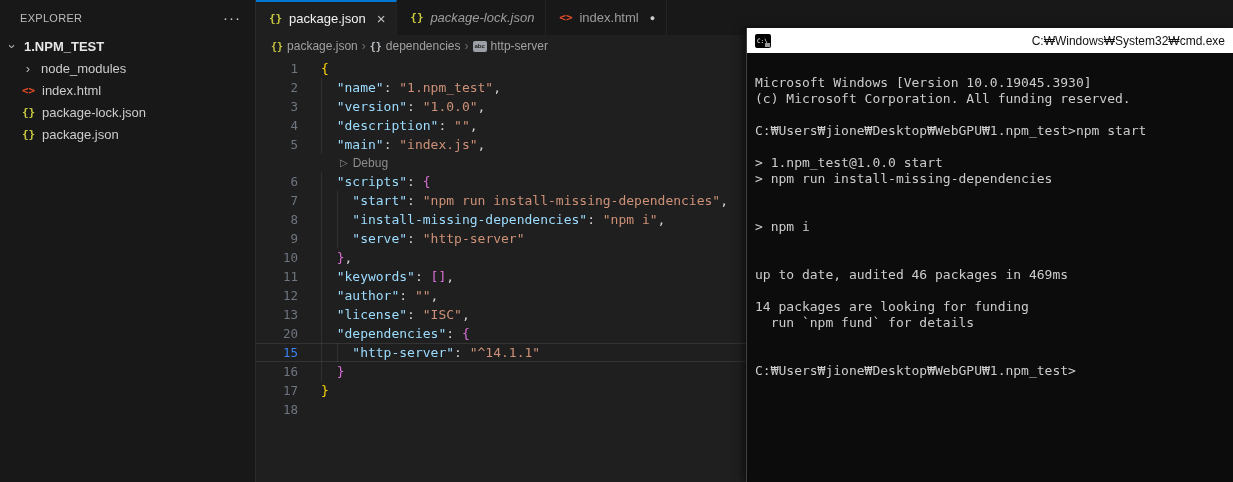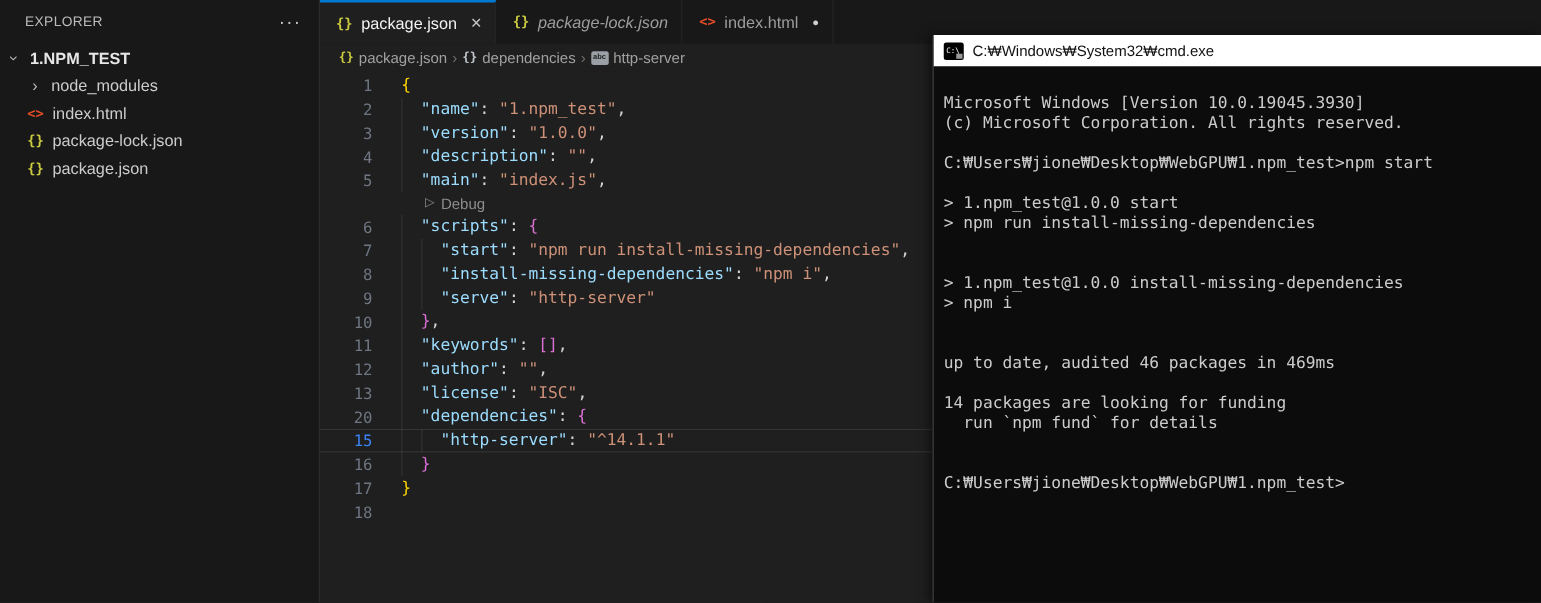--- a/index.html
+++ b/index.html
@@ -59,21 +59,21 @@
   .k { color:#9cdcfe; } .s { color:#ce9178; } .p { color:#d4d4d4; }
   .b1 { color:#ffd700; } .b2 { color:#da70d6; }
   .ind { box-shadow: inset 1px 0 0 rgba(255,255,255,.08); }
   .lens { height:18px; line-height:18px; display:flex; align-items:center; gap:5px; padding-left:84px;
           font-family:"Liberation Sans", sans-serif; font-size:12px; color:#8c8c8c; cursor:pointer; }
   .lens .play { font-size:10px; color:#8c8c8c; }
 
   
   .cmd { position:absolute; left:746px; top:28px; width:487px; height:454px; background:#0c0c0c;
          border-left:1px solid #3f3f3f; box-shadow:-3px 0 8px rgba(0,0,0,.55); }
-  .cmd-title { height:25px; background:#ffffff; display:flex; align-items:center; padding:0 8px; gap:7px; }
+  .cmd-title { height:25px; background:#ffffff; display:flex; align-items:center; padding:0 8px; gap:7px;justify-content:space-between; }
   .cmd-icon { position:relative; width:16px; height:14px; flex:0 0 16px; background:#000; color:#fff;
               border-radius:2px; font-family:"DejaVu Sans Mono", monospace; font-size:6px;
               display:flex; align-items:center; justify-content:flex-start; padding-left:2px; }
   .cmd-icon::after { content:""; position:absolute; right:1px; bottom:1px; width:5px; height:4px;
                      background:#9a9a9a; }
   .cmd-title-text { font-size:12px; color:#111; }
   .cmd-body { padding:22px 0 0 8px; font-family:"DejaVu Sans Mono", monospace; font-size:13px;
               color:#cccccc; cursor:text; }
   .tl { height:16px; line-height:16px; white-space:pre; }
   .green { color:#16c60c; }
@@ -171,29 +171,28 @@
       </div>
   </main>
 
   <section class="cmd">
     <div class="cmd-title">
       <span class="cmd-icon">C:\</span>
       <span class="cmd-title-text">C:₩Windows₩System32₩cmd.exe</span>
     </div>
     <div class="cmd-body" id="cmdbody">
         <div class="tl"><span>Microsoft Windows [Version 10.0.19045.3930]</span></div>
-        <div class="tl"><span>(c) Microsoft Corporation. All rights reserved.</span></div>
+        <div class="tl"><span>(c) Microsoft Corporation. All funding reserved.</span></div>
         <div class="tl"></div>
         <div class="tl"><span>C:₩Users₩jione₩Desktop₩WebGPU₩1.npm_test&gt;npm start</span></div>
         <div class="tl"></div>
         <div class="tl"><span>&gt; 1.npm_test@1.0.0 start</span></div>
         <div class="tl"><span>&gt; npm run install-missing-dependencies</span></div>
         <div class="tl"></div>
         <div class="tl"></div>
-        <div class="tl"><span>&gt; 1.npm_test@1.0.0 install-missing-dependencies</span></div>
         <div class="tl"><span>&gt; npm i</span></div>
         <div class="tl"></div>
         <div class="tl"></div>
         <div class="tl"><span>up to date, audited 46 packages in 469ms</span></div>
         <div class="tl"></div>
         <div class="tl"><span>14 packages are looking for funding</span></div>
         <div class="tl"><span>  run `npm fund` for details</span></div>
         <div class="tl"></div>
         <div class="tl"></div>
         <div class="tl"><span>C:₩Users₩jione₩Desktop₩WebGPU₩1.npm_test&gt;</span></div>

